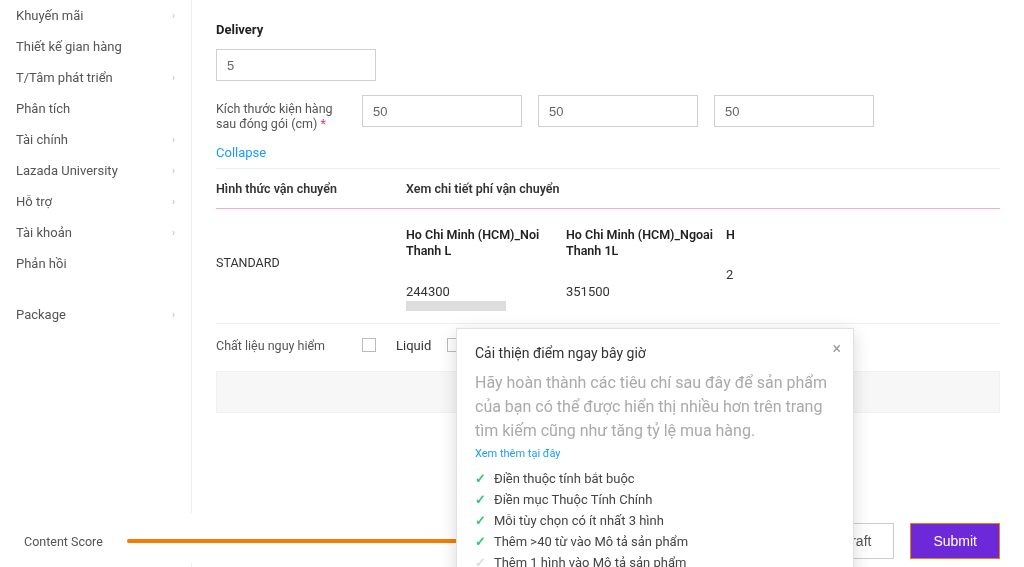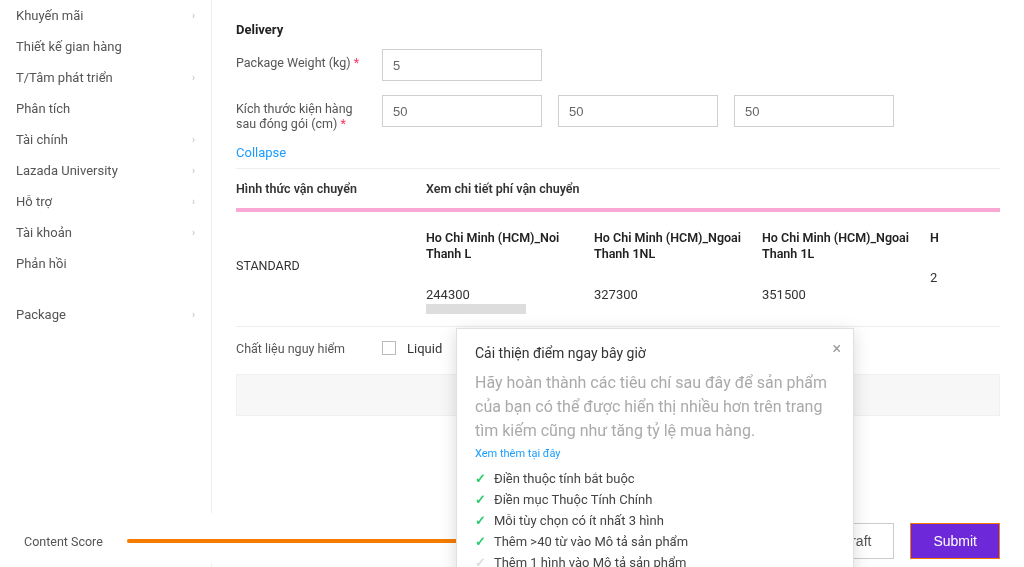--- a/index.html
+++ b/index.html
@@ -8,21 +8,21 @@
   font-size: 13px;
   color: #333;
   background: #fff;
   width: 1024px;
   height: 567px;
   overflow: hidden;
   position: relative;
 }
 .container { display: flex; width: 100%; height: 100%; }
 .sidebar {
-  width: 212px;
+  width: 192px;
   border-right: 1px solid #eee;
   padding: 0;
 }
 .sidebar-item {
   display: flex;
   justify-content: space-between;
   align-items: center;
   padding: 8px 16px;
   color: #555;
   cursor: pointer;
@@ -72,52 +72,52 @@
 .ship-table {
   border-top: 1px solid #eee;
   border-bottom: 1px solid #eee;
 }
 .ship-head {
   display: flex;
   padding: 12px 0;
   font-size: 12.5px;
   color: #333;
   font-weight: 600;
-  border-bottom: 4px solid #f9a8d4;
+  border-bottom: 1px solid #f9a8d4;
 }
 .ship-head .col1 { width: 190px; }
 .ship-head .col2 { flex: 1; }
 .ship-body {
   display: flex;
   padding: 18px 0 24px 0;
 }
 .ship-body .col1 { width: 190px; padding-top: 28px; font-size: 12.5px; color: #333; }
 .ship-body .col2 {
   flex: 1;
   display: flex;
-  gap: 18px;
+  gap: 10px;
   position: relative;
 }
 .zone {
   flex: 0 0 150px;
 }
 .zone .zhdr { font-size: 12.5px; font-weight: 600; color: #222; margin-bottom: 24px; line-height: 1.3; }
 .zone .zval { font-size: 13px; color: #333; }
 .scroll-thumb {
   position: absolute;
   bottom: -12px;
   left: 0;
   width: 100px;
   height: 10px;
   background: #ddd;
 }
 
 .haz-row { display: flex; align-items: center; gap: 16px; padding: 14px 0; }
 .haz-row .label { width: 130px; color: #555; font-size: 12.5px; }
-.chk { display: inline-flex; align-items: center; gap: 11px; font-size: 13px; color: #333; }
+.chk { display: inline-flex; align-items: center; gap: 20px; font-size: 13px; color: #333; }
 .chk .box {
   width: 14px; height: 14px; border: 1px solid #bbb; display: inline-block; background: #fff;
 }
 .chk.checked .box {
   background: #f57c00; border-color: #f57c00; position: relative;
 }
 .chk.checked .box::after {
   content: ""; position: absolute; left: 4px; top: 1px;
   width: 3px; height: 7px; border: solid #fff; border-width: 0 2px 2px 0;
   transform: rotate(45deg);
@@ -223,23 +223,20 @@
     <div class="sidebar-item">
       <span>Package</span>
       <span class="chev">›</span>
     </div>
   </div>
 
   <div class="main">
     <div class="section-title">Delivery</div>
 
     <div class="form-row">
-      <div class="label">
-        <span>Package Weight (kg)</span> <span class="req">*</span>
-      </div>
       <input class="input-box" value="5" style="">
     </div>
 
     <div class="form-row">
       <div class="label">
         <span>Kích thước kiện hàng sau đóng gói (cm)</span> <span class="req">*</span>
       </div>
       <input class="input-box" value="50" style="">
       <input class="input-box" value="50" style="">
       <input class="input-box" value="50" style="">
@@ -253,24 +250,20 @@
       <div class="ship-head">
         <div class="col1">Hình thức vận chuyển</div>
         <div class="col2">Xem chi tiết phí vận chuyển</div>
       </div>
       <div class="ship-body">
         <div class="col1">STANDARD</div>
         <div class="col2">
           <div class="zone">
             <div class="zhdr">Ho Chi Minh (HCM)_Noi Thanh L</div>
             <div class="zval">244300</div>
-          </div>
-          <div class="zone">
-            <div class="zhdr">Ho Chi Minh (HCM)_Ngoai Thanh 1NL</div>
-            <div class="zval">327300</div>
           </div>
           <div class="zone">
             <div class="zhdr">Ho Chi Minh (HCM)_Ngoai Thanh 1L</div>
             <div class="zval">351500</div>
           </div>
           <div class="zone" style="flex:0 0 20px">
             <div class="zhdr">H</div>
             <div class="zval">2</div>
           </div>
           <div class="scroll-thumb"></div>

